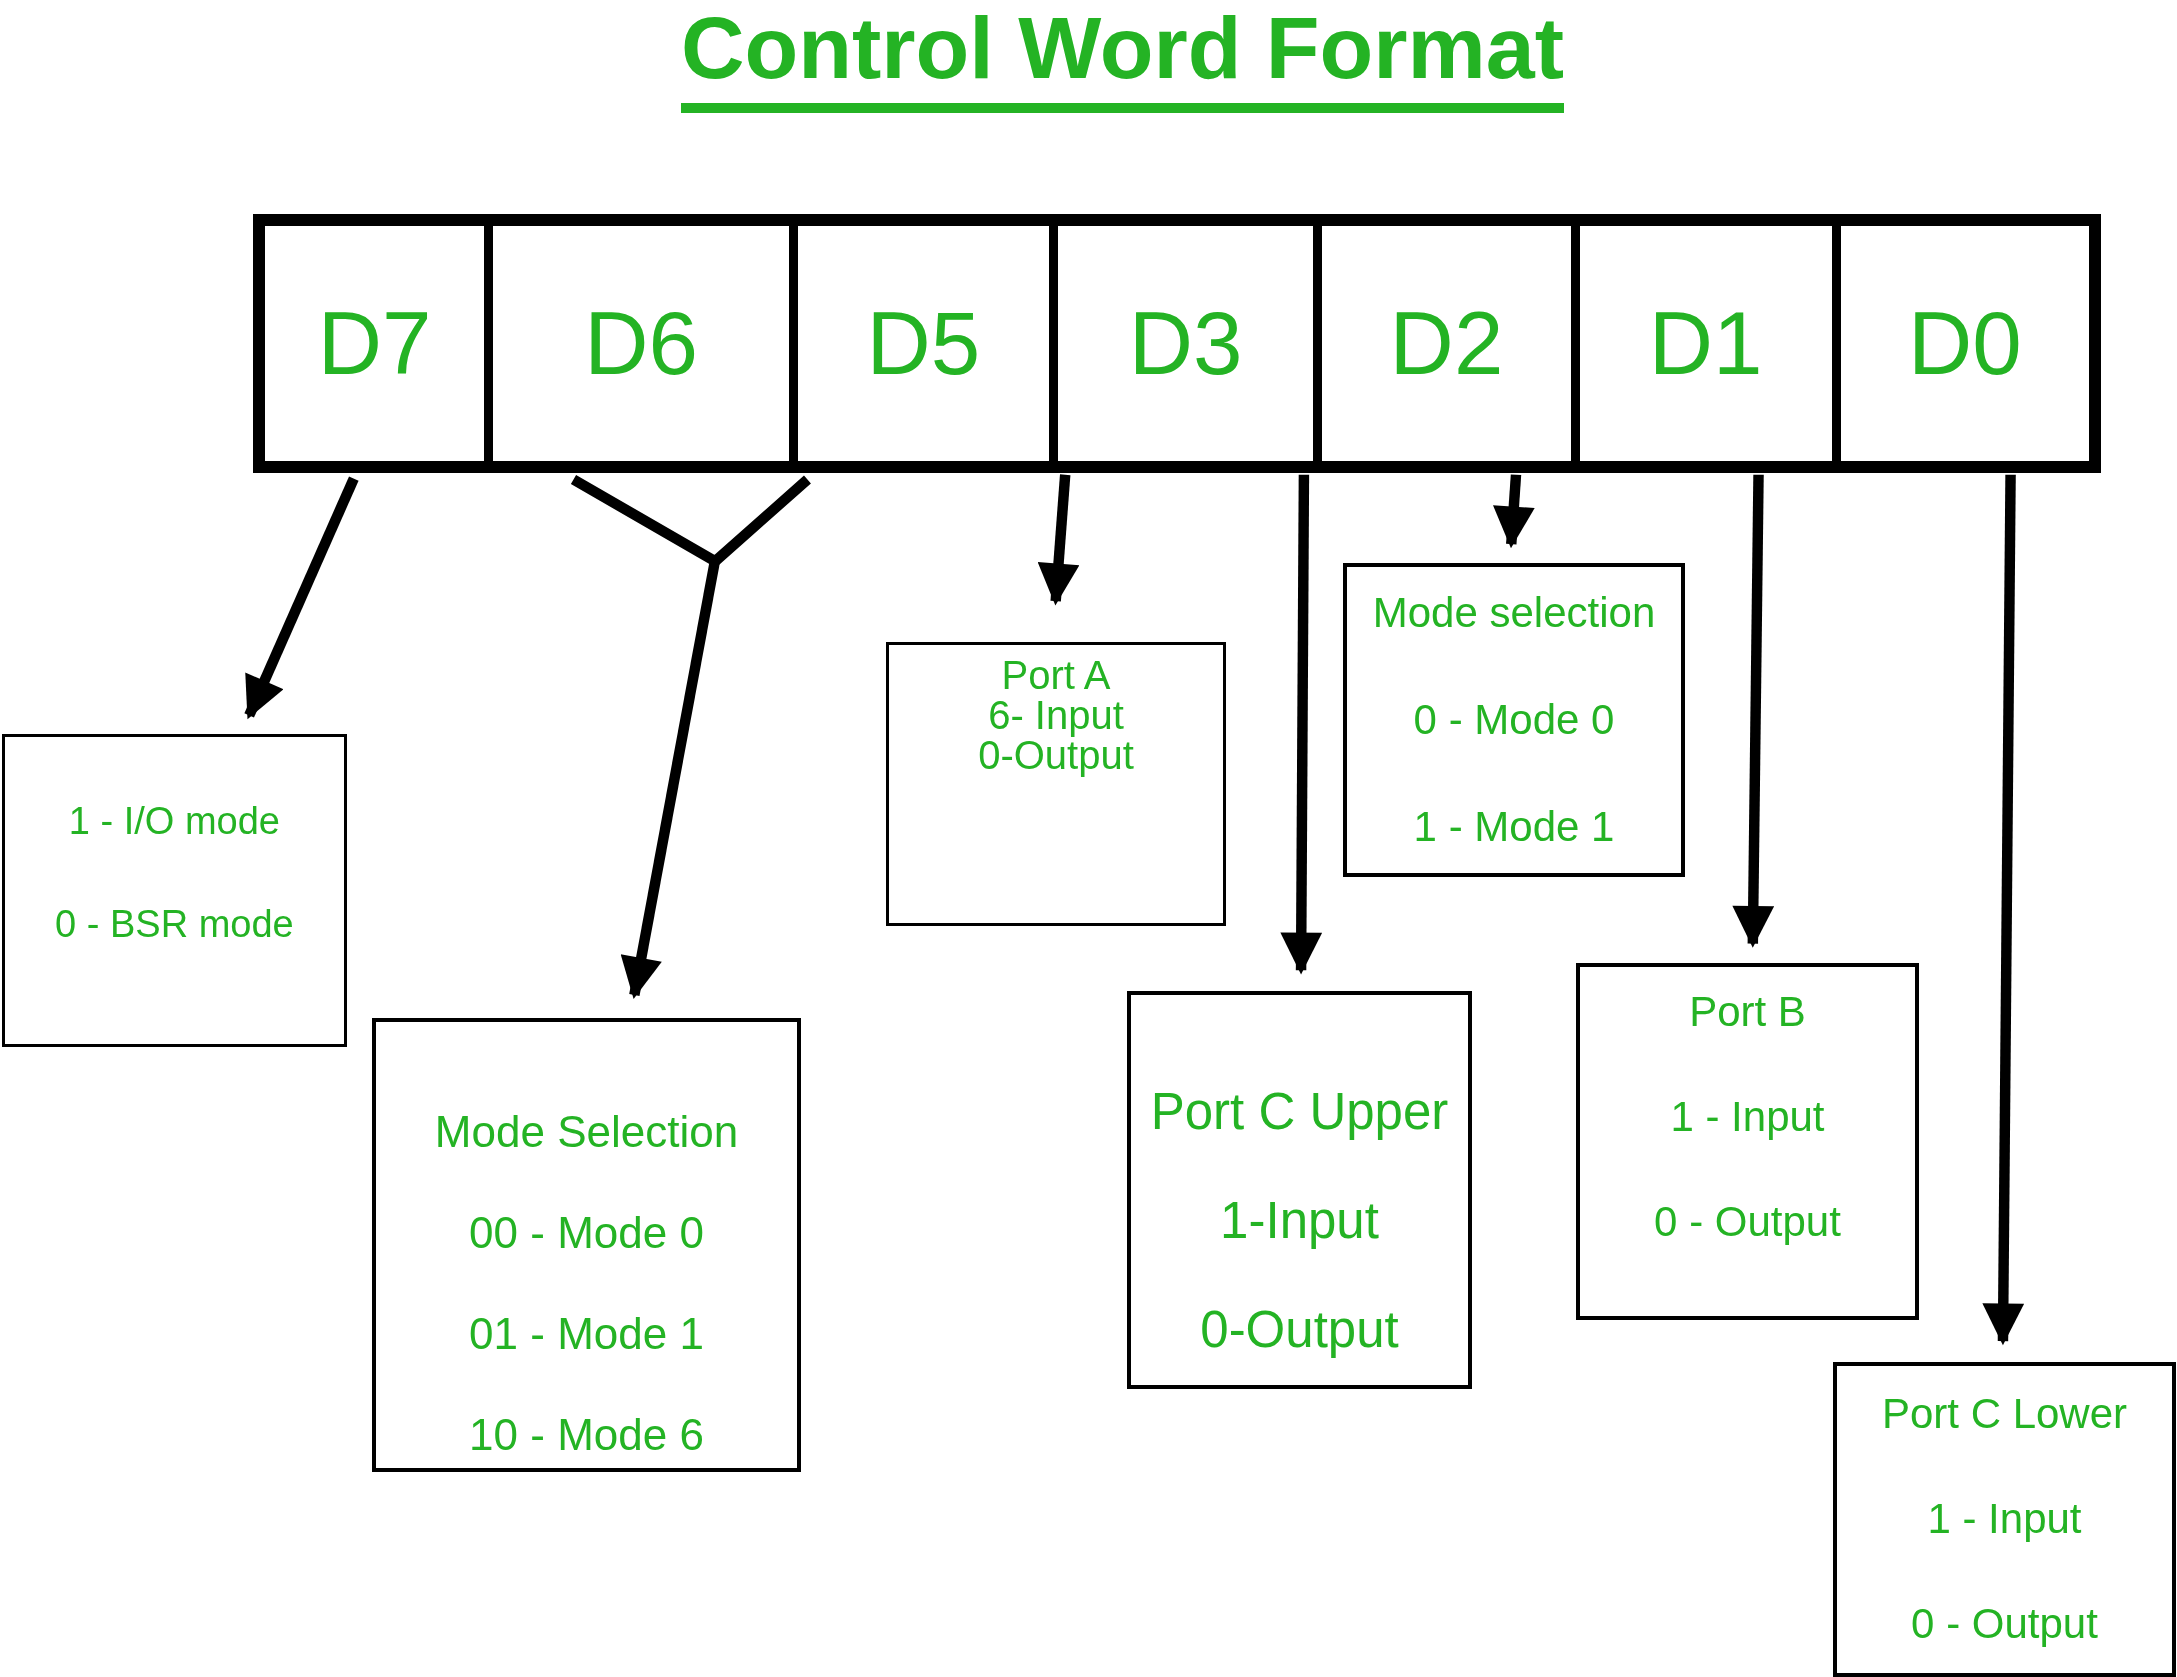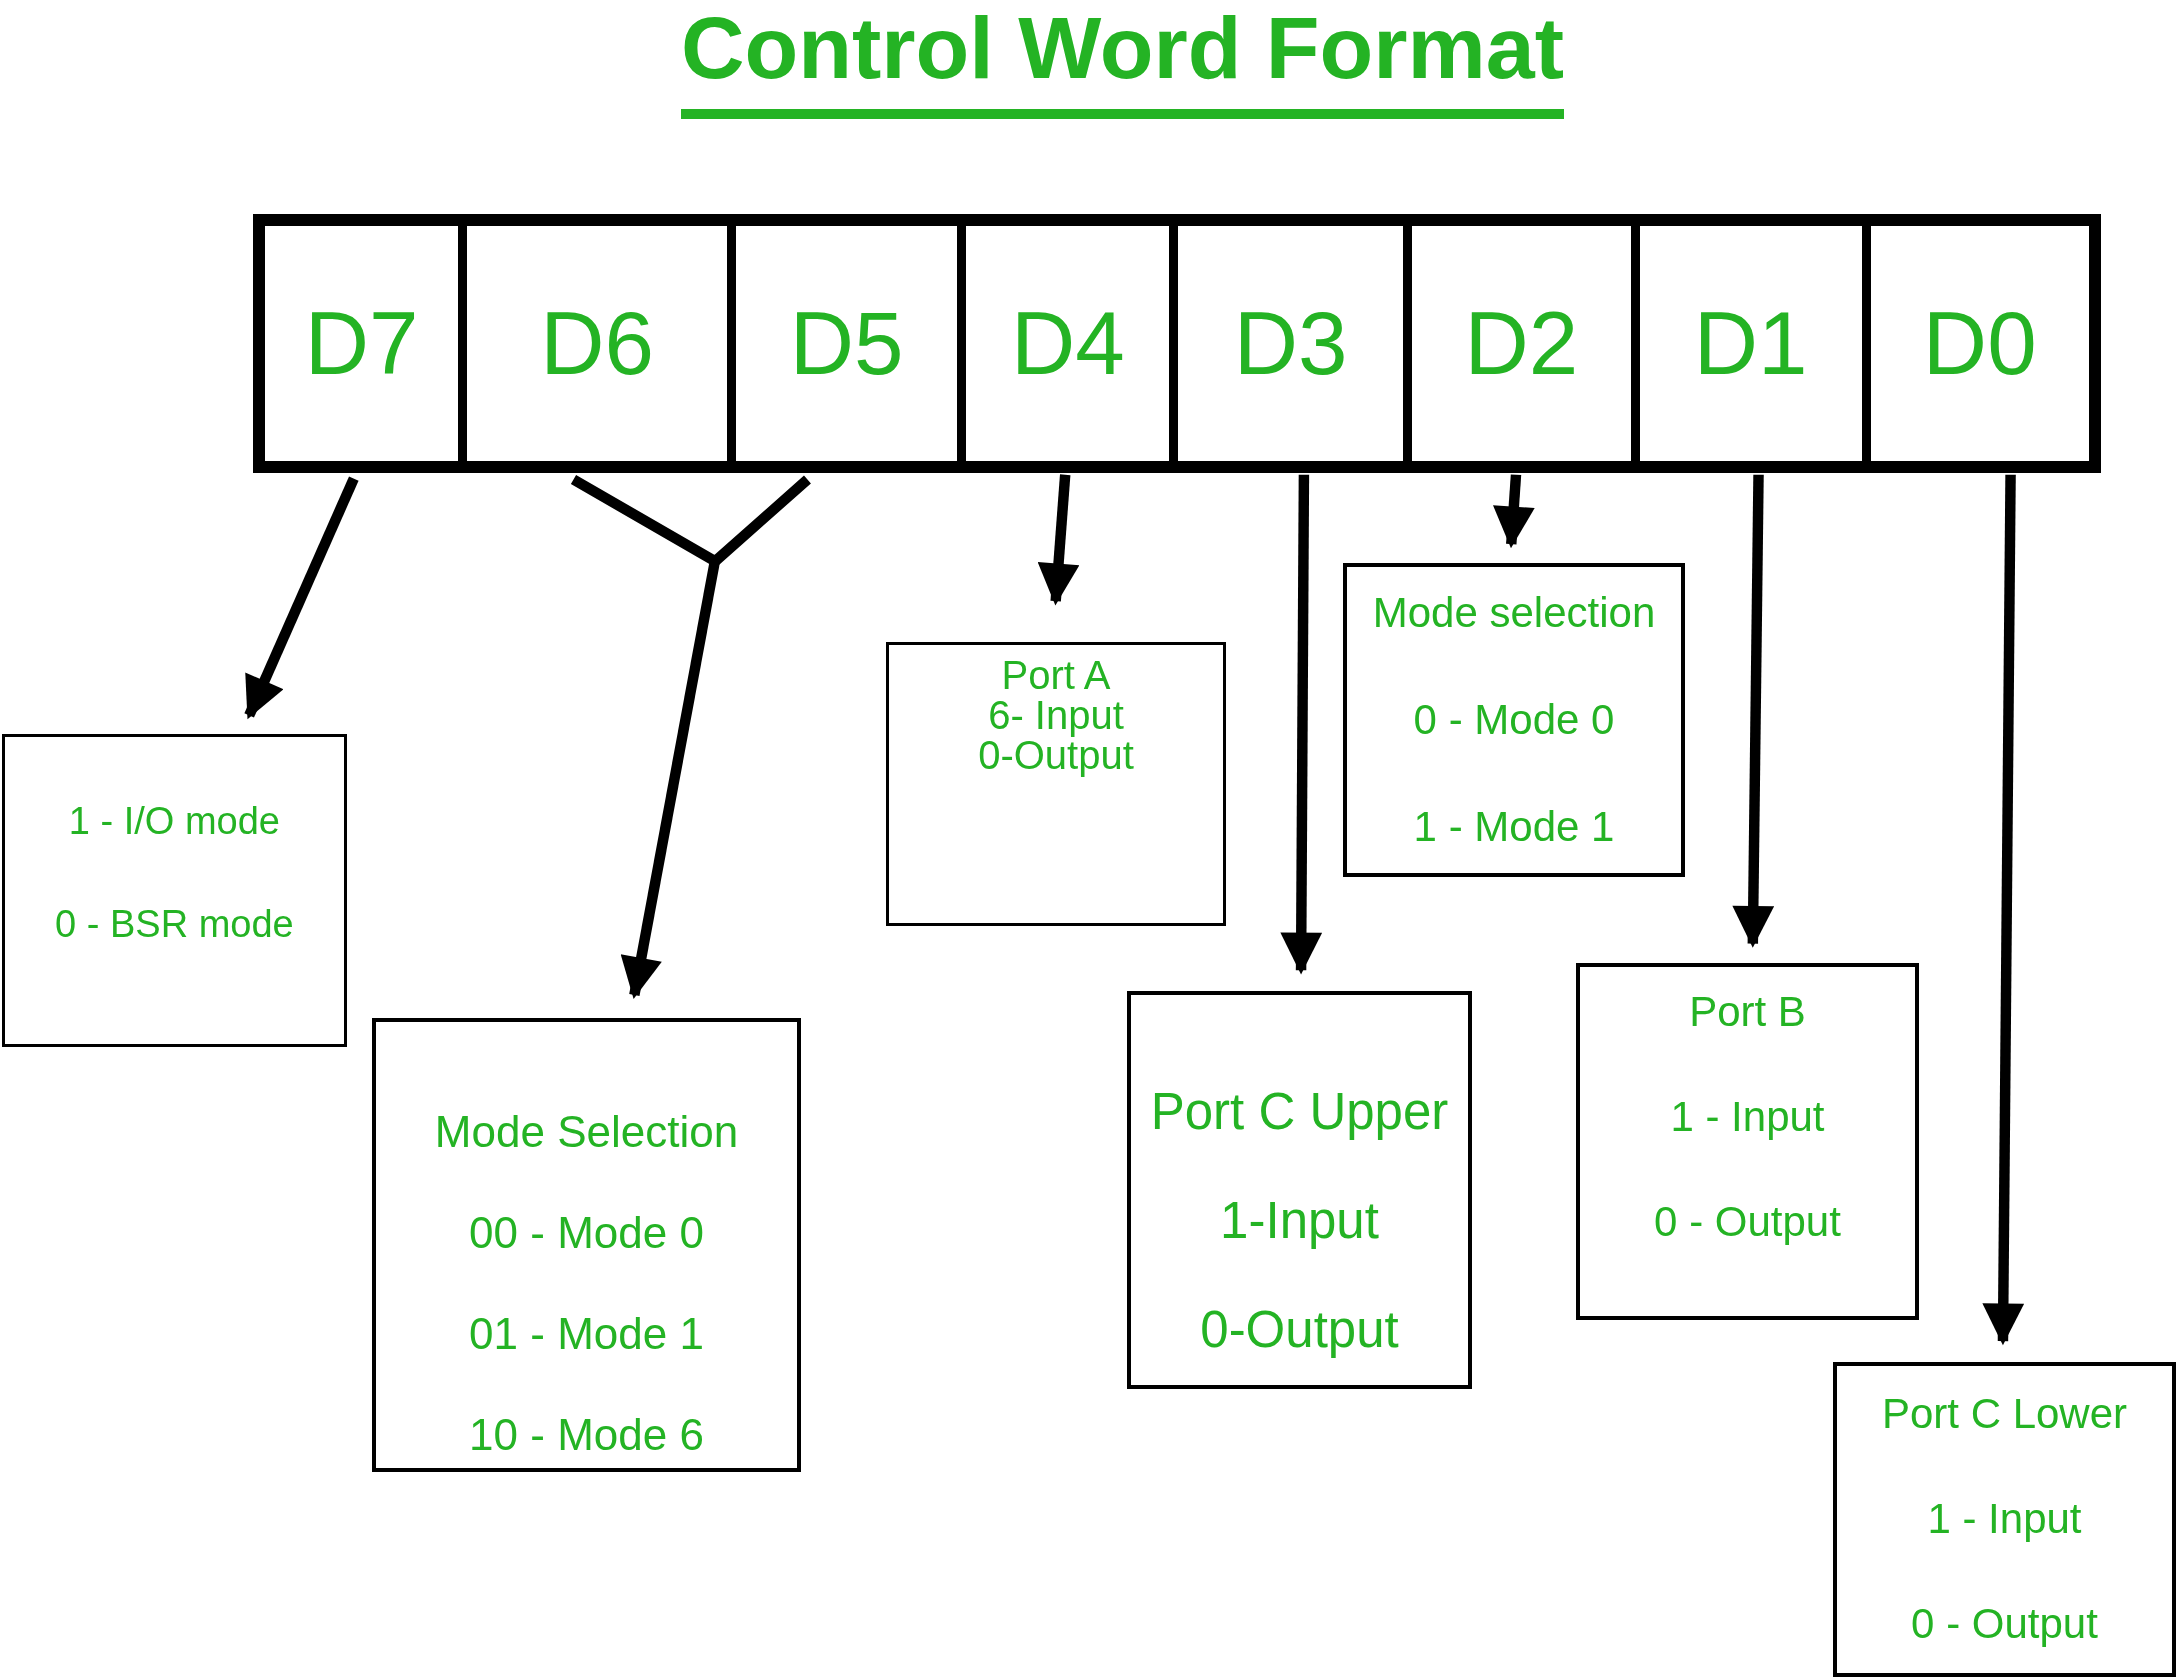--- a/index.html
+++ b/index.html
@@ -19,21 +19,21 @@
     left: 533px; top: 1.9px; width: 1179px;
     text-align: center;
   }
   .title {
     display: inline-block;
     color: var(--green);
     font-size: 88px;
     font-weight: bold;
     line-height: 1.05;
     border-bottom: 10.5px solid var(--green);
-    padding-bottom: 15px;
+    padding-bottom: 9px;
     white-space: nowrap;
   }
 
   
   .bit-row {
     position: absolute;
     left: 253px; top: 214px;
     width: 1848px; height: 259px;
     box-sizing: border-box;
     border: 12.4px solid var(--ink);
@@ -101,23 +101,20 @@
   <div class="bit-row">
     <div class="bit-cell" style="flex:213 0 0;">
       <span class="bit-label">D7</span>
     </div>
     <div class="bit-cell" style="flex:287 0 0;">
       <span class="bit-label">D6</span>
     </div>
     <div class="bit-cell" style="flex:244 0 0;">
       <span class="bit-label">D5</span>
     </div>
-    <div class="bit-cell" style="flex:224 0 0;">
-      <span class="bit-label">D4</span>
-    </div>
     <div class="bit-cell" style="flex:248 0 0;">
       <span class="bit-label">D3</span>
     </div>
     <div class="bit-cell" style="flex:241 0 0;">
       <span class="bit-label">D2</span>
     </div>
     <div class="bit-cell" style="flex:245 0 0;">
       <span class="bit-label">D1</span>
     </div>
     <div class="bit-cell" style="flex:241 0 0;">

